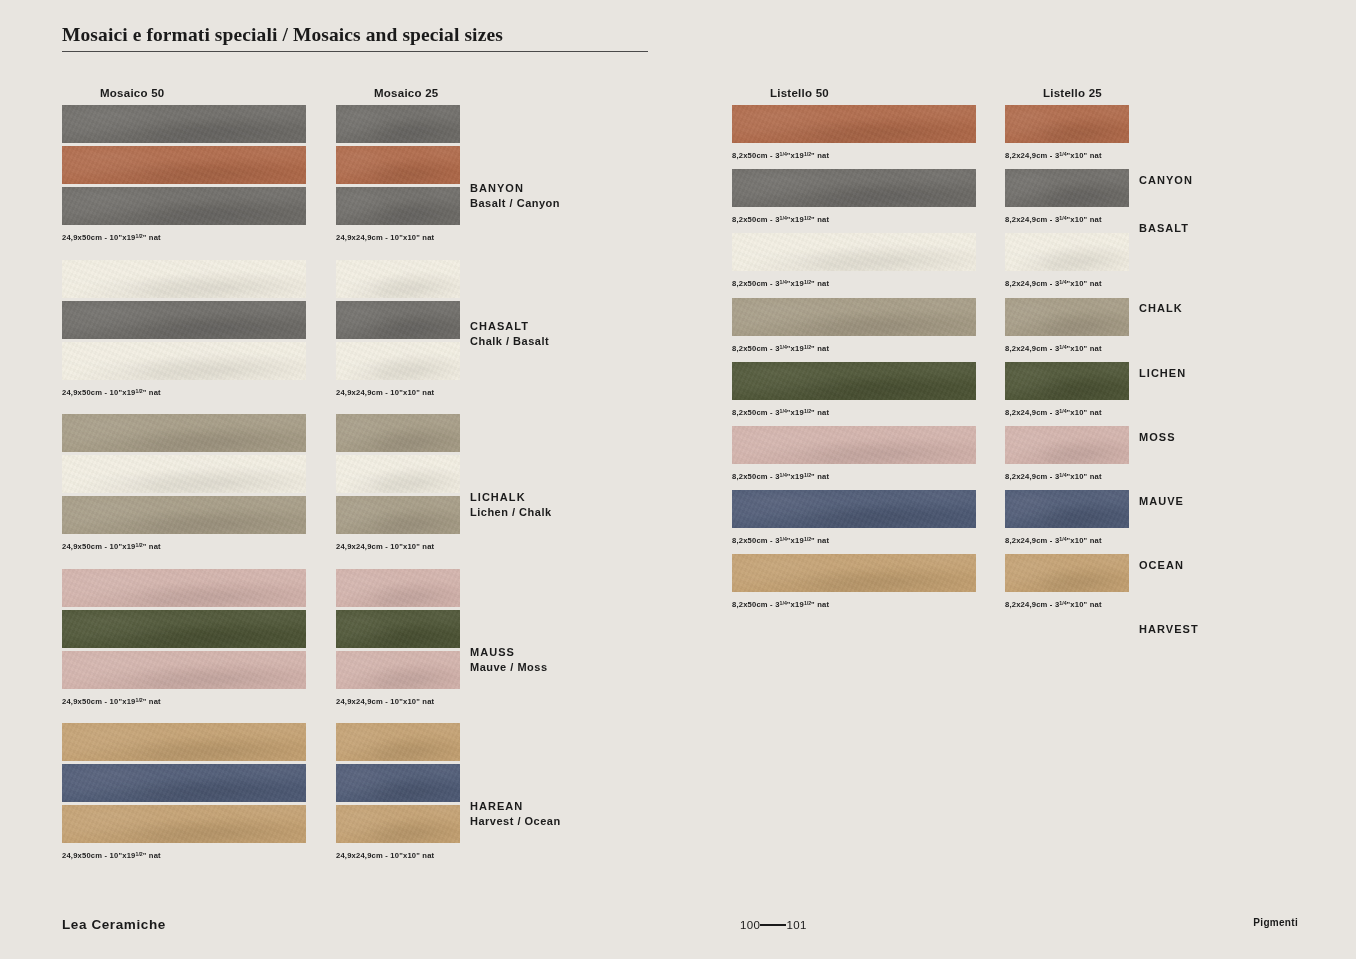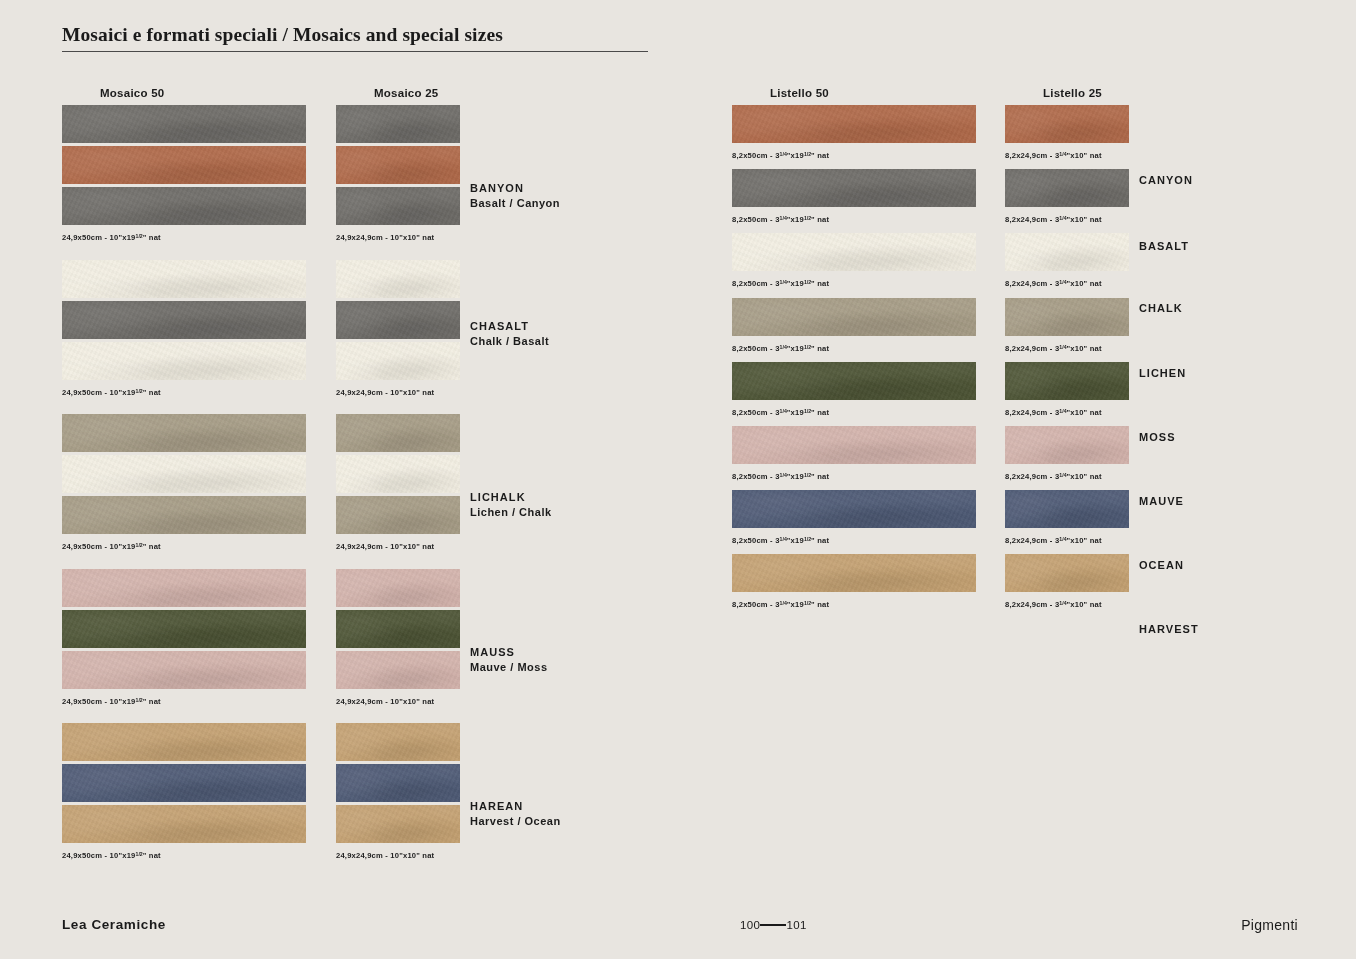--- a/index.html
+++ b/index.html
@@ -136,22 +136,22 @@
     top: 917px;
     font-size: 13.5px;
     font-weight: bold;
     letter-spacing: 0.6px;
     color: #1a1a1a;
   }
   .footer-right {
     position: absolute;
     right: 58px;
     top: 917px;
-    font-size: 14px;
-    font-weight: normal;
+    font-size: 10px;
+    font-weight: bold;
     letter-spacing: 0.3px;
     color: #1a1a1a;
   }
   .footer-pages {
     position: absolute;
     left: 740px;
     top: 919px;
     font-size: 11.5px;
     font-weight: normal;
     letter-spacing: 0.4px;
@@ -310,21 +310,21 @@
     <div class="size-cap" style="left:1005px;top:151px;">8,2x24,9cm - 3<sup>1/4</sup>"x10" nat</div>
     <div class="color-name" style="left:1139px;top:134px;">CANYON</div>
     <div class="tile" style="left:732px;top:169.2px;width:244px;height:38px;background:#6e6c68;">
       <div class="tile-inner"></div>
     </div>
     <div class="tile" style="left:1005px;top:169.2px;width:124px;height:38px;background:#6e6c68;">
       <div class="tile-inner"></div>
     </div>
     <div class="size-cap" style="left:732px;top:215.2px;">8,2x50cm - 3<sup>1/4</sup>"x19<sup>1/2</sup>" nat</div>
     <div class="size-cap" style="left:1005px;top:215.2px;">8,2x24,9cm - 3<sup>1/4</sup>"x10" nat</div>
-    <div class="color-name" style="left:1139px;top:200px;">BASALT</div>
+    <div class="color-name" style="left:1139px;top:182px;">BASALT</div>
     <div class="tile" style="left:732px;top:233.4px;width:244px;height:38px;background:#f2eee2;">
       <div class="tile-inner"></div>
     </div>
     <div class="tile" style="left:1005px;top:233.4px;width:124px;height:38px;background:#f2eee2;">
       <div class="tile-inner"></div>
     </div>
     <div class="size-cap" style="left:732px;top:279.4px;">8,2x50cm - 3<sup>1/4</sup>"x19<sup>1/2</sup>" nat</div>
     <div class="size-cap" style="left:1005px;top:279.4px;">8,2x24,9cm - 3<sup>1/4</sup>"x10" nat</div>
     <div class="color-name" style="left:1139px;top:262.4px;">CHALK</div>
     <div class="tile" style="left:732px;top:297.6px;width:244px;height:38px;background:#a69c86;">

